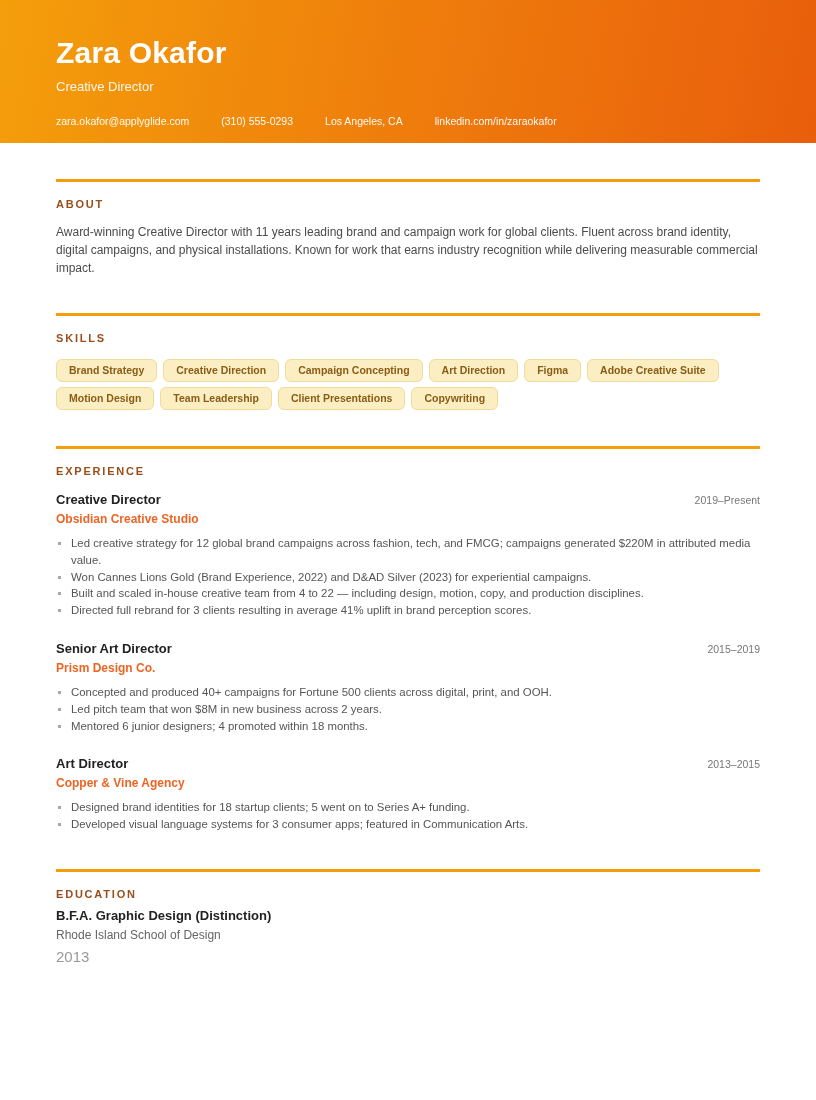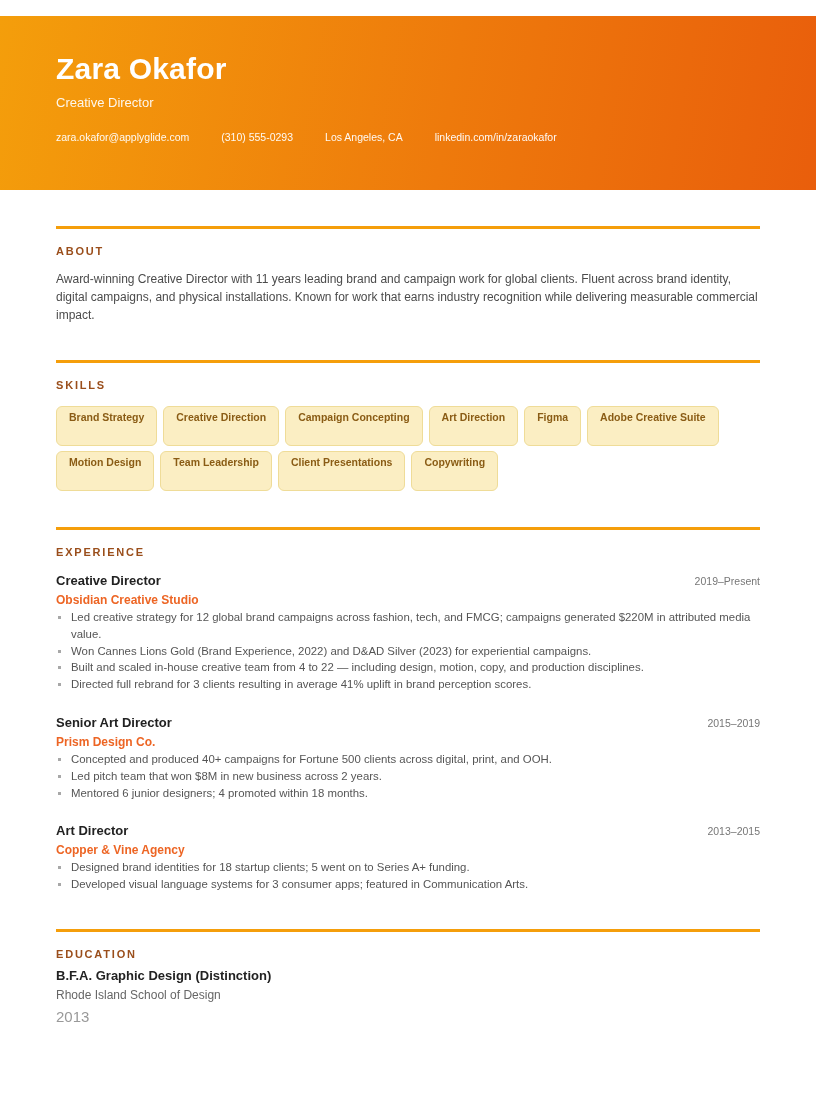--- a/index.html
+++ b/index.html
@@ -5,25 +5,24 @@
   * { margin: 0; padding: 0; box-sizing: border-box; }
   html, body { width: 816px; }
   body {
     height: 1100px;
     background: #ffffff;
     font-family: "Liberation Sans", sans-serif;
     overflow: hidden;
   }
   
   .hero {
-    height: 174px;
+    height: 143px;
     background: linear-gradient(100deg, #F49E0B 0%, #EE7A0C 55%, #E95E0C 100%);
     padding: 36px 56px 0 56px;
     color: #ffffff;
-    margin-top: 16px;
   }
   .hero h1 {
     font-size: 30px;
     font-weight: bold;
     letter-spacing: 0.2px;
     line-height: 34px;
   }
   .hero .subtitle {
     margin-top: 9px;
     font-size: 13px;
@@ -61,21 +60,21 @@
   }
   
   .pills {
     margin-top: 15px;
     display: flex;
     flex-wrap: wrap;
     gap: 5px 6px;
   }
   .pill {
     display: inline-block;
-    padding: 5px 12px 22px 12px;
+    padding: 5px 12px 5px 12px;
     background: #FBEEC3;
     border: 1px solid #EFDC98;
     border-radius: 6px;
     font-size: 10.5px;
     font-weight: bold;
     color: #8A5C15;
     line-height: 11px;
   }
   
   .job { margin-top: 15px; }
@@ -94,21 +93,21 @@
     font-size: 10.5px;
     color: #777777;
   }
   .company {
     margin-top: 5px;
     font-size: 12px;
     font-weight: bold;
     color: #ED6524;
   }
   .bullets {
-    margin-top: 2px;
+    margin-top: 9px;
     list-style: none;
   }
   .bullets li {
     position: relative;
     padding-left: 15px;
     font-size: 11.4px;
     line-height: 16.8px;
     color: #555555;
   }
   .bullets li::before {

